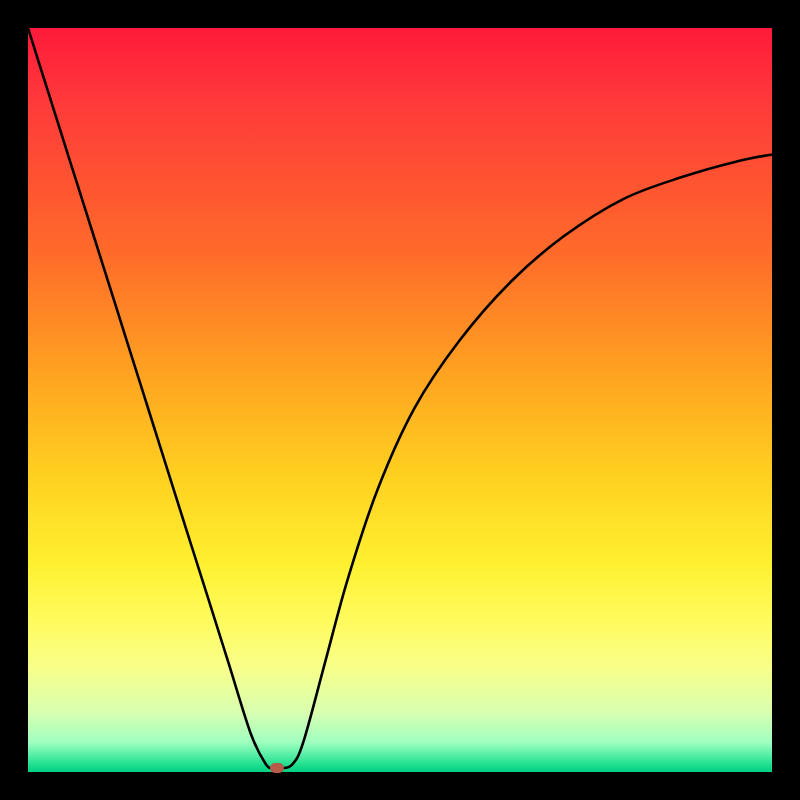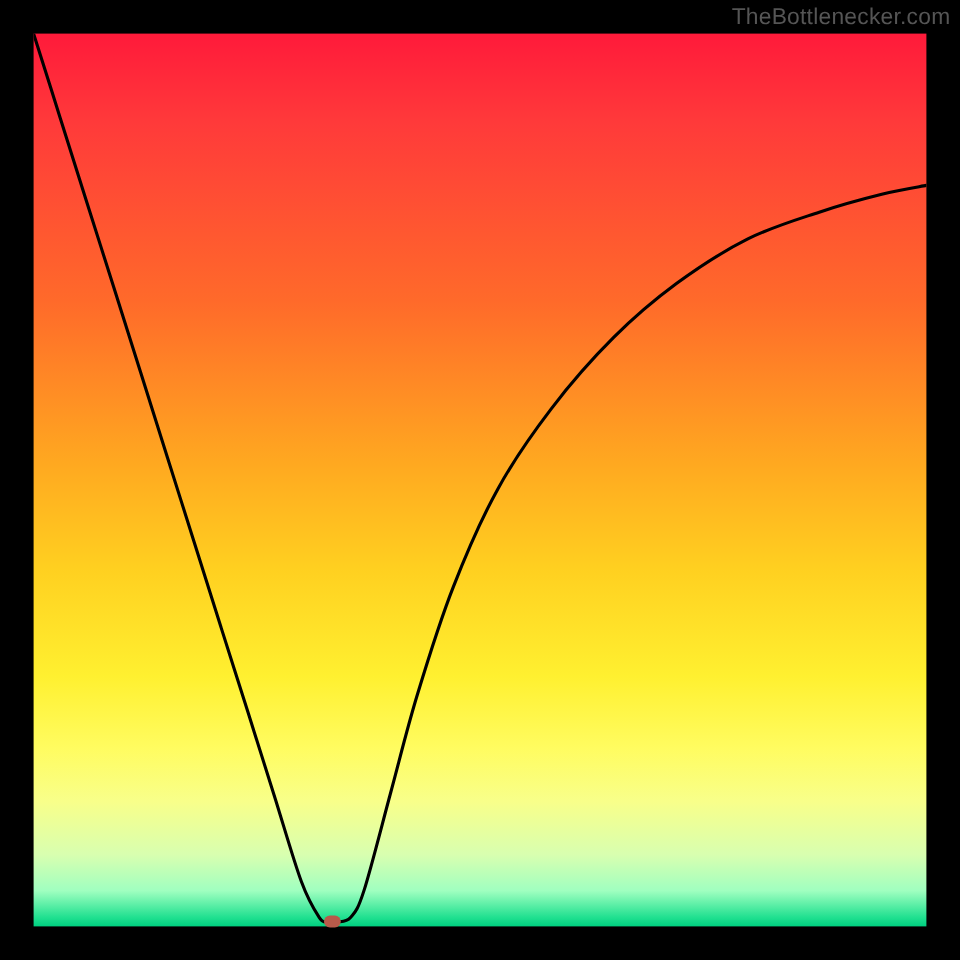--- a/index.html
+++ b/index.html
@@ -63,20 +63,19 @@
     color: #555;
     font-size: 19px;
     letter-spacing: 0.2px;
     user-select: none;
   }
 </style>
 </head>
 <body>
 
 <div class="frame">
-  <div class="watermark">TheBottlenecker.com</div>
   <div class="plot-area">
     <svg class="curve" viewBox="0 0 744 744" preserveAspectRatio="none">
       <path id="curve-path" fill="none" stroke="#000" stroke-width="2.6" stroke-linejoin="round" stroke-linecap="round" d="M 0.0 0.0 C 3.7 11.8, 14.9 47.1, 22.3 70.7 C 29.8 94.2, 37.2 117.8, 44.6 141.4 C 52.1 164.9, 59.5 188.5, 67.0 212.0 C 74.4 235.6, 81.8 259.2, 89.3 282.7 C 96.7 306.3, 104.2 329.8, 111.6 353.4 C 119.0 377.0, 126.5 400.5, 133.9 424.1 C 141.4 447.6, 148.8 471.2, 156.2 494.8 C 163.7 518.3, 171.1 541.9, 178.6 565.4 C 186.0 589.0, 193.4 612.6, 200.9 636.1 C 208.3 659.7, 217.0 690.1, 223.2 706.8 C 229.4 723.5, 234.4 731.0, 238.1 736.6 C 241.8 742.1, 243.0 739.7, 245.5 740.3 C 248.0 740.9, 249.9 740.9, 253.0 740.3 C 256.1 739.7, 260.4 740.9, 264.1 736.6 C 267.8 732.2, 269.7 731.6, 275.3 714.2 C 280.9 696.9, 290.2 659.7, 297.6 632.4 C 305.0 605.1, 311.2 579.1, 319.9 550.6 C 328.6 522.0, 338.5 489.8, 349.7 461.3 C 360.8 432.8, 373.2 404.2, 386.9 379.4 C 400.5 354.6, 415.4 333.6, 431.5 312.5 C 447.6 291.4, 466.2 270.3, 483.6 253.0 C 501.0 235.6, 517.1 222.0, 535.7 208.3 C 554.3 194.7, 575.4 181.0, 595.2 171.1 C 615.0 161.2, 636.1 155.0, 654.7 148.8 C 673.3 142.6, 691.9 137.6, 706.8 133.9 C 721.7 130.2, 737.8 127.7, 744.0 126.5"></path>
     </svg>
     <div id="marker" class="marker" style="left: 249.24px; top: 740.28px;"></div>
   </div>
 </div>
 
 </body></html>

